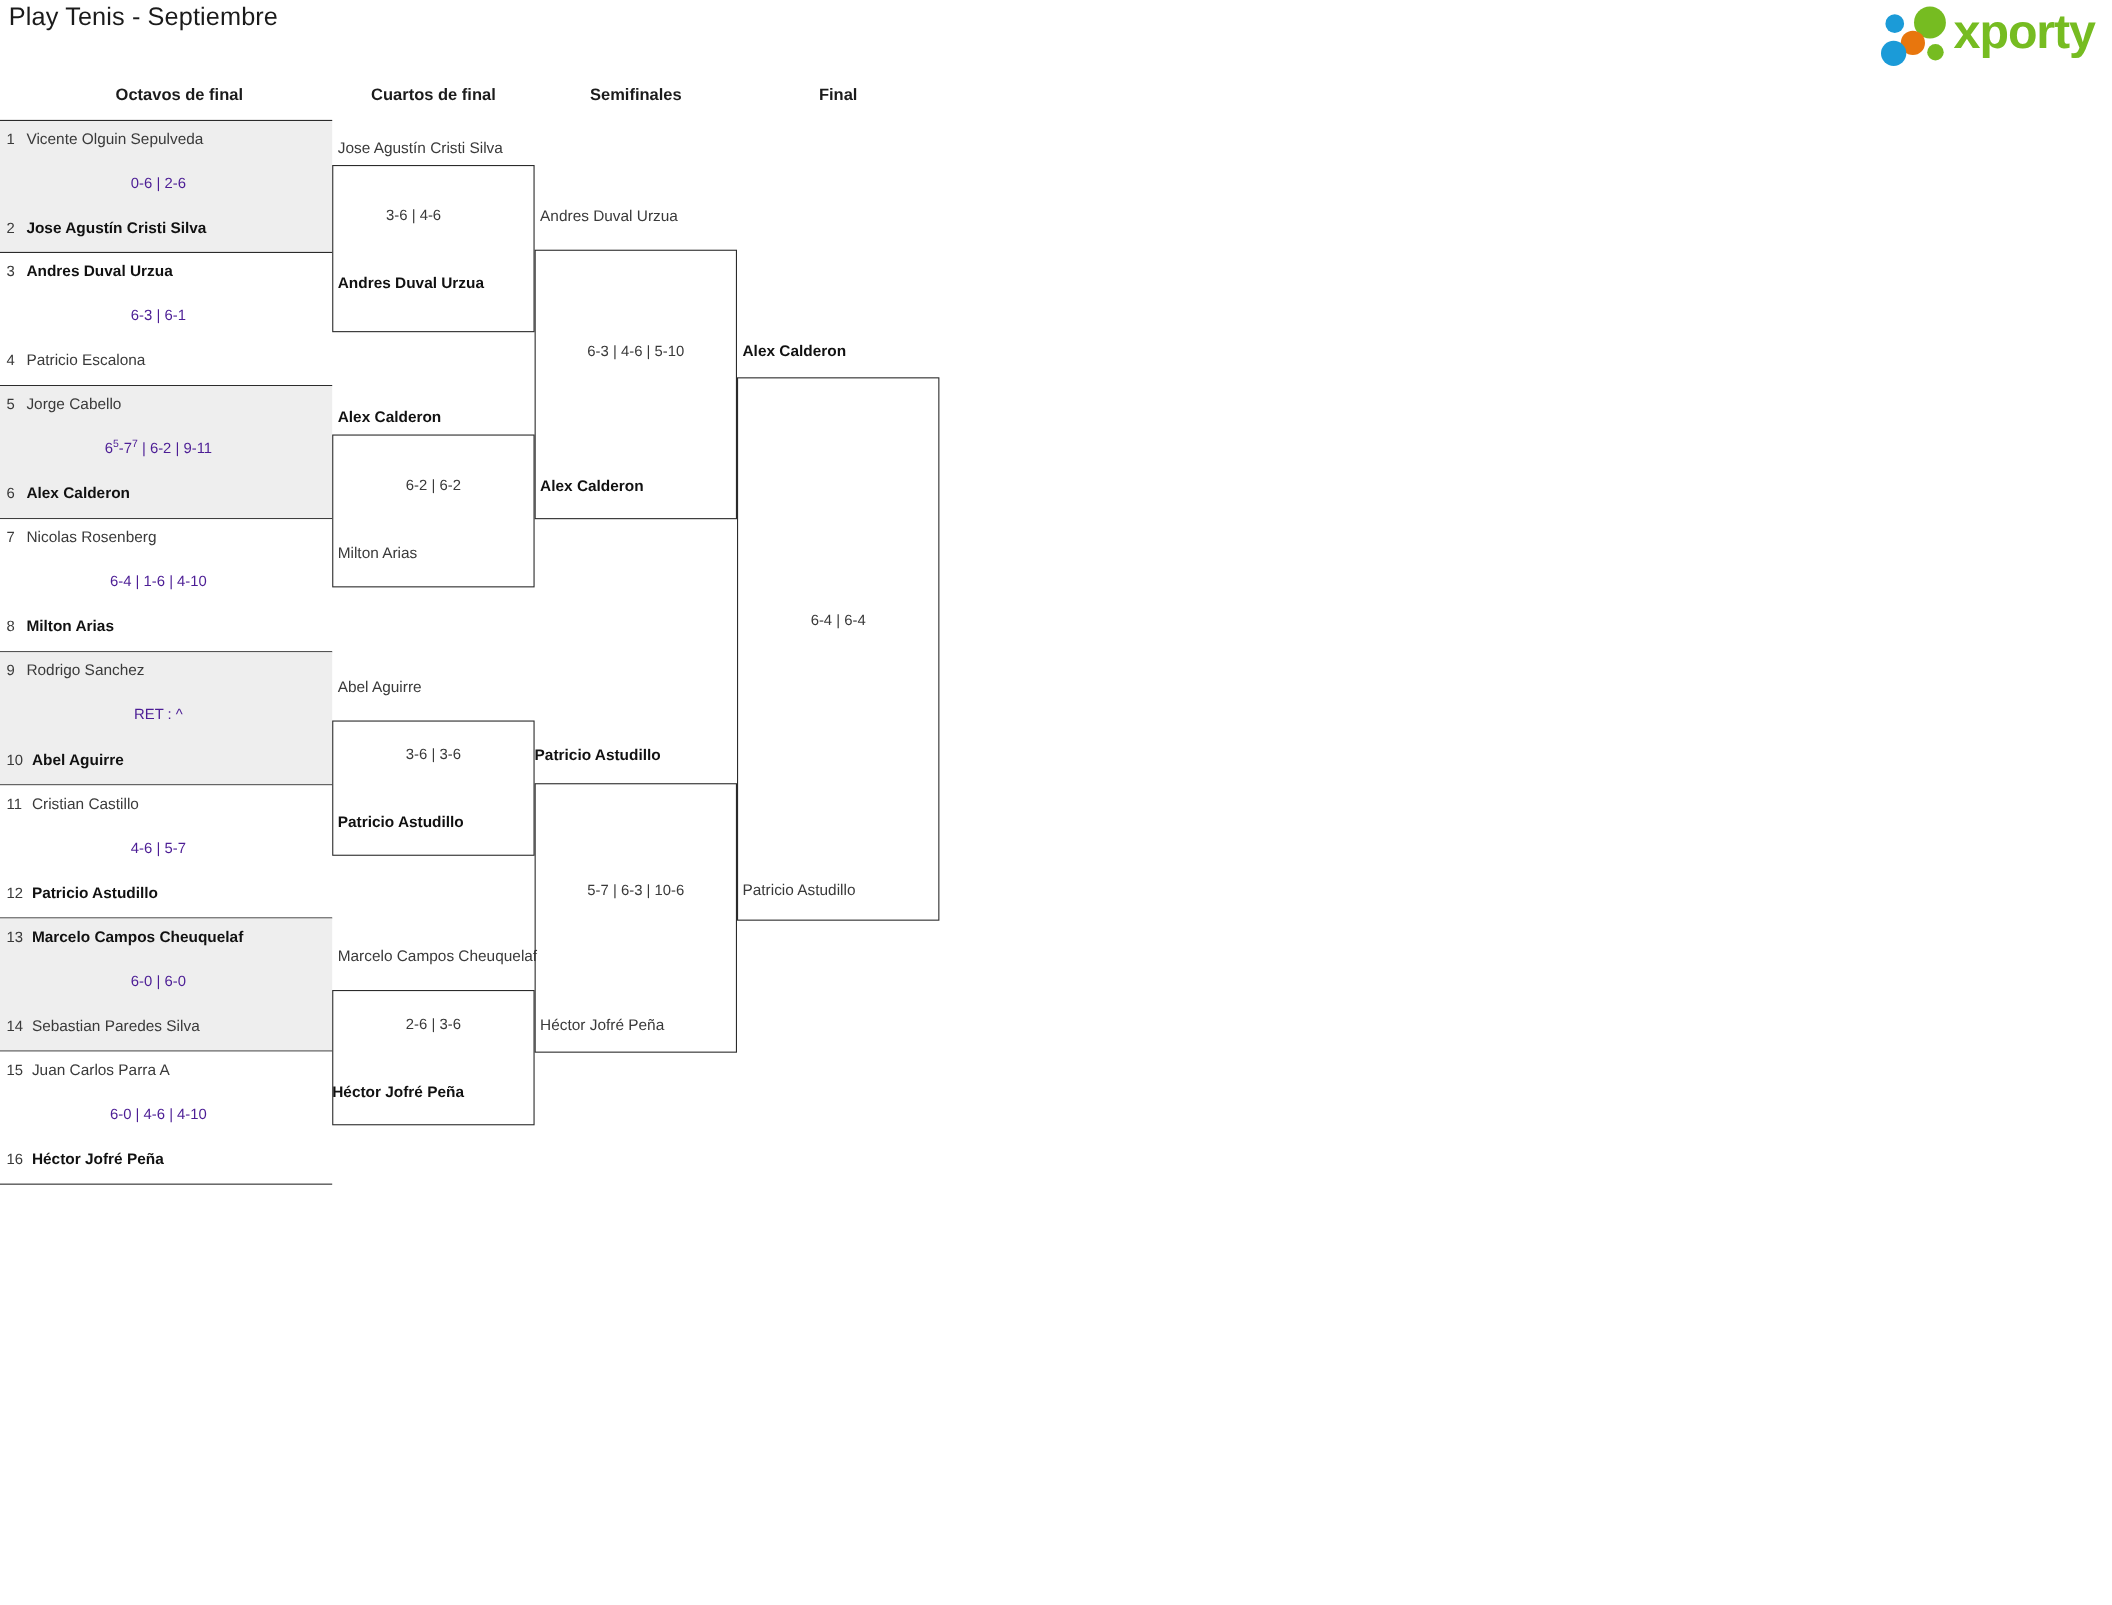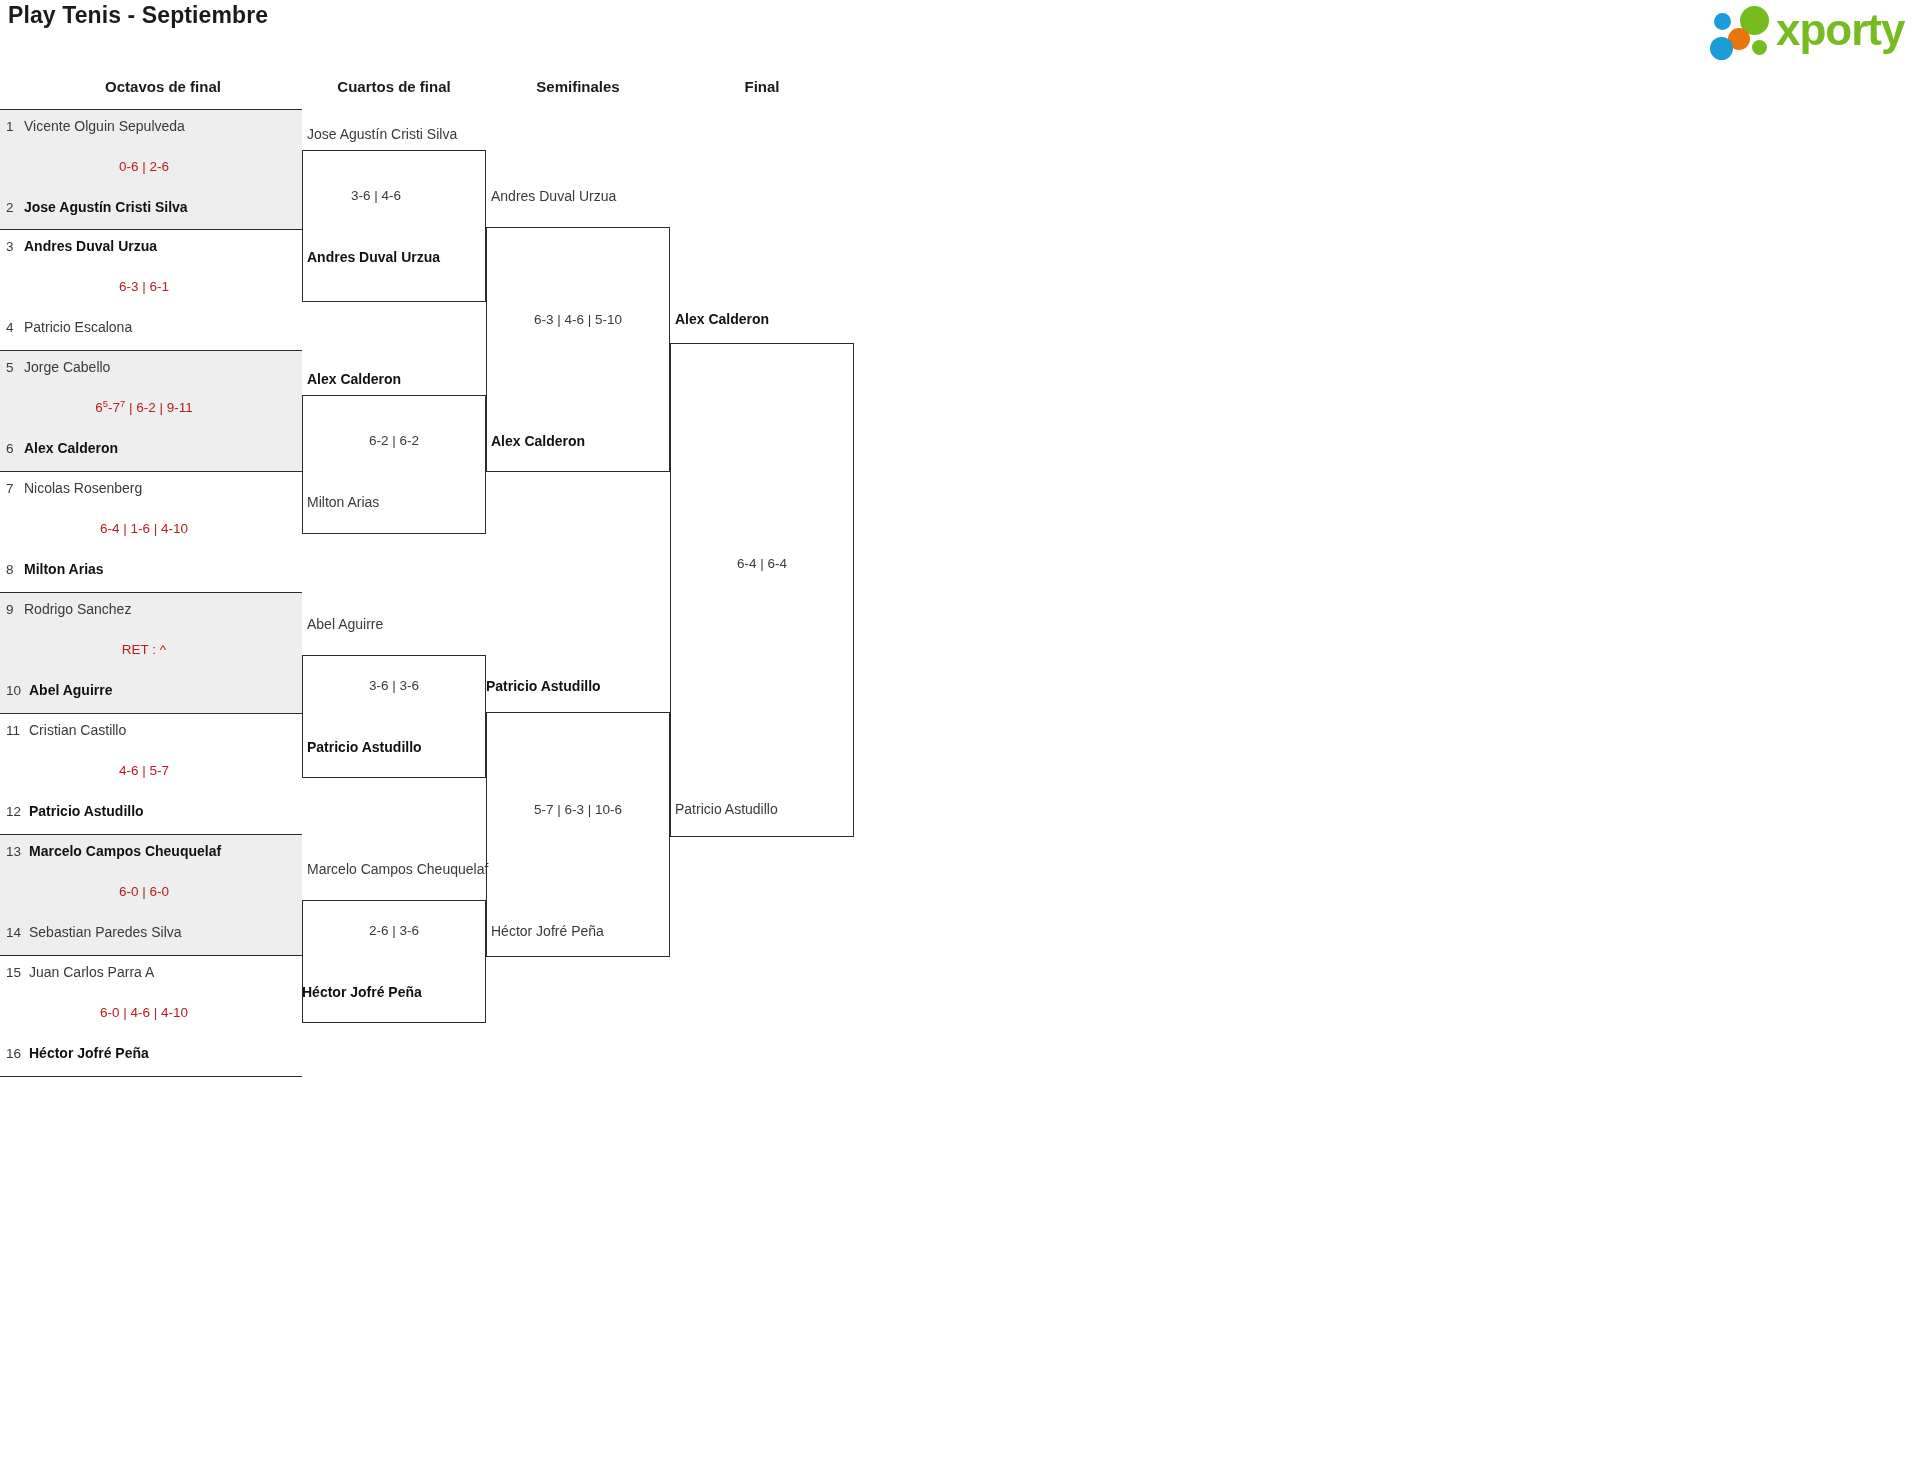--- a/index.html
+++ b/index.html
@@ -8,21 +8,21 @@
     background:#ffffff;
     font-family:"Liberation Sans","DejaVu Sans",sans-serif;
     color:#2b2b2b;
     overflow:hidden;
   }
   #root{position:relative;width:1920px;height:1459px;}
 
   
   .title{
     position:absolute;left:8px;top:0px;
-    font-size:23px;line-height:31px;font-weight:700;color:#1b1b1b;
+    font-size:23px;line-height:31px;font-weight:400;color:#1b1b1b;
     letter-spacing:.1px;
   }
   .title div{white-space:nowrap;}
 
   .logo{position:absolute;left:1710px;top:4px;width:200px;height:56px;}
   .logo .word{
     position:absolute;left:66px;top:1px;
     font-size:44px;font-weight:700;color:#76bc21;letter-spacing:-1px;
     line-height:50px;
   }
@@ -57,21 +57,21 @@
     position:absolute;
     font-size:14px;color:#3a3a3a;white-space:nowrap;
   }
   .pname.win{font-weight:700;color:#111111;}
   .r1 .seed.top{top:9px;}
   .r1 .pname.top{left:24px;top:8px;}
   .r1 .seed.bot{top:90px;}
   .r1 .pname.bot{left:24px;top:89px;}
   .r1 .score{
     position:absolute;left:0;right:14px;top:49px;
-    text-align:center;font-size:13.5px;color:#b91c1c;white-space:nowrap;
+    text-align:center;font-size:13.5px;color:#4c1d95;white-space:nowrap;
   }
   .score sup{font-size:9.5px;vertical-align:super;line-height:0;}
 
   
   .cbox{
     position:absolute;
     box-sizing:border-box;
     border:1px solid #2b2b2b;
     background:transparent;
   }

